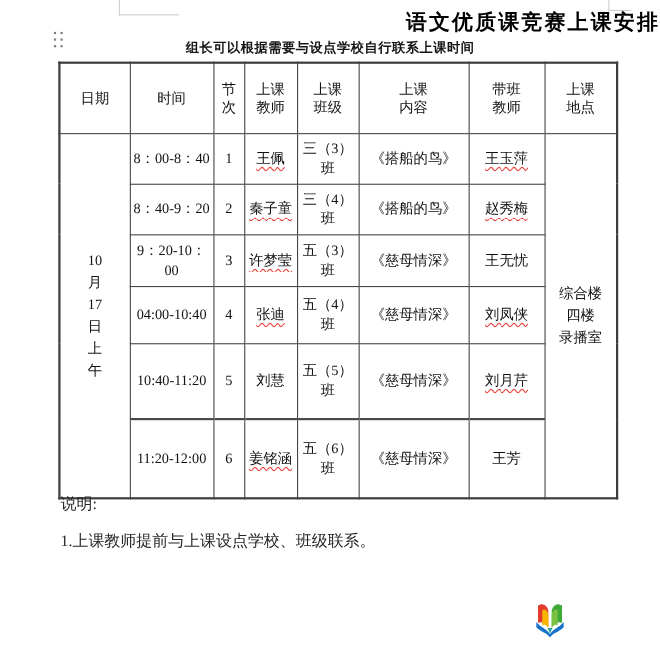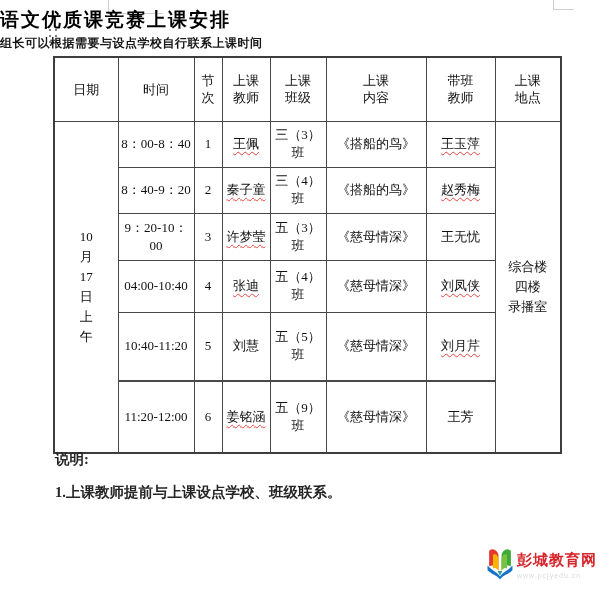--- a/index.html
+++ b/index.html
@@ -7,42 +7,42 @@
   body { font-family:"Liberation Serif","DejaVu Serif",serif; color:#111; position:relative; }
 
   .crop-mark { position:absolute; border-left:1px solid #cfcfcf; border-bottom:1px solid #cfcfcf; }
   .crop-tl { left:108px; top:0; width:55px; height:14px; }
   .crop-tr { left:553px; top:0; width:21px; height:10px; }
 
   .drag-handle { position:absolute; left:49px; top:29px; display:grid;
     grid-template-columns:repeat(2,2px); grid-auto-rows:2px; column-gap:4px; row-gap:4px; cursor:grab; }
   .drag-handle i { background:#7d7d7d; width:2px; height:2px; display:block; }
 
-  .doc-title { position:absolute; top:7px; left:0; right:0; text-align:left;
+  .doc-title { position:absolute; top:7px; left:0; right:0; text-align:right;
     font-size:19px; font-weight:bold; letter-spacing:2px; color:#000;
     font-family:"Liberation Serif","DejaVu Serif",serif; }
-  .doc-subtitle { position:absolute; top:35px; left:0; right:0; text-align:left;
+  .doc-subtitle { position:absolute; top:35px; left:0; right:0; text-align:center;
     font-size:12px; font-weight:bold; letter-spacing:0.5px; color:#161616;
     font-family:"Liberation Sans","DejaVu Sans",sans-serif; }
 
   table.schedule { position:absolute; left:53px; top:56px; width:507px;
     border-collapse:collapse; table-layout:fixed;
     border:2px solid #3d3d3d; }
   .schedule th, .schedule td { border:1px solid #474747; text-align:center; vertical-align:middle;
     font-size:13px; font-weight:normal; color:#111; padding:0; overflow:hidden; }
   .schedule thead tr { height:64px; }
   .schedule th div { line-height:17px; }
   .schedule td { line-height:18px; }
   .schedule .vcell div { line-height:20px; }
   .schedule tr.thick-top td { border-top:2px solid #4a4a4a; }
   .wavy { text-decoration-line:underline; text-decoration-style:wavy;
     text-decoration-color:#e8453c; text-decoration-thickness:1px; text-underline-offset:3px; }
 
   .notes { position:absolute; left:55px; top:443px; width:505px;
-    font-size:14.5px; font-weight:bold; color:#262626; }
+    font-size:14.5px; font-weight:normal; color:#262626; }
   .notes p { line-height:33px; height:33px; white-space:nowrap; }
 
   .logo { position:absolute; left:486px; top:544px; display:flex; align-items:flex-start; }
   .logo-book { width:28px; height:40px; flex:none; }
   .logo-textwrap { margin-left:3px; padding-top:7px; }
   .logo-text { font-size:15px; font-weight:bold; letter-spacing:1px;
     font-family:"Liberation Sans","DejaVu Sans",sans-serif; }
   .logo-watermark { font-size:7px; color:#d9d9d9; letter-spacing:1px; margin-top:2px;
     font-family:"Liberation Sans","DejaVu Sans",sans-serif; }
 </style>
@@ -162,38 +162,34 @@
       <td>5</td>
       <td><span>刘慧</span></td>
       <td>五（5）班</td>
       <td>《慈母情深》</td>
       <td><span class="wavy">刘月芹</span></td>
     </tr>
     <tr style="height:72px" class="thick-top">
       <td>11:20-12:00</td>
       <td>6</td>
       <td><span class="wavy">姜铭涵</span></td>
-      <td>五（9）班</td>
+      <td>五（6）班</td>
       <td>《慈母情深》</td>
       <td><span>王芳</span></td>
     </tr>
   </tbody>
 </table>
 
 <div class="notes">
   <p>说明:</p>
   <p>1.上课教师提前与上课设点学校、班级联系。</p>
 </div>
 
 <div class="logo">
   <svg class="logo-book" viewBox="0 0 36 44" xmlns="http://www.w3.org/2000/svg">
     <path d="M2 24 C8 31, 14 32, 18 38 C22 32, 28 31, 34 24 L34 30 C28 36, 22 36, 18 42 C14 36, 8 36, 2 30 Z" fill="#1673c8"></path>
     <path d="M4 5 C9 1, 14 4, 16 10 L16 30 C13 24, 8 23, 4 25 Z" fill="#e23a2e"></path>
     <path d="M9 10 C13 8, 15 11, 16 15 L16 31 C14 27, 11 26, 9 28 Z" fill="#f7b500"></path>
     <path d="M32 5 C27 1, 22 4, 20 10 L20 30 C23 24, 28 23, 32 25 Z" fill="#3daa35"></path>
     <path d="M27 10 C23 8, 21 11, 20 15 L20 31 C22 27, 25 26, 27 28 Z" fill="#7ac143"></path>
     <path d="M15 31 L21 31 L18 37 Z" fill="#2aa198"></path>
   </svg>
-  <div class="logo-textwrap">
-    <div class="logo-text" style="color: rgb(215, 38, 44);">彭城教育网</div>
-    <div class="logo-watermark">www.pcjyedu.cn</div>
-  </div>
 </div>
 
 </body></html>

